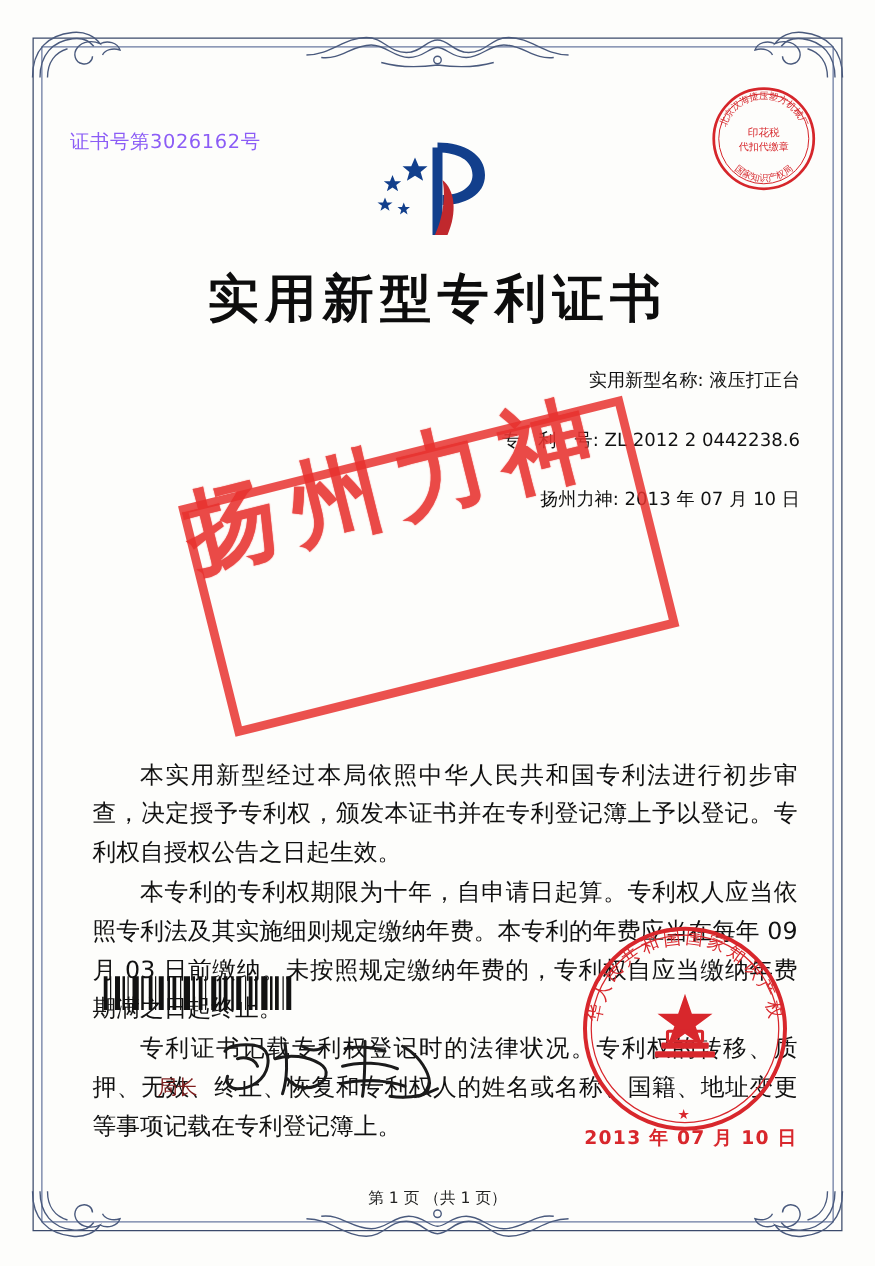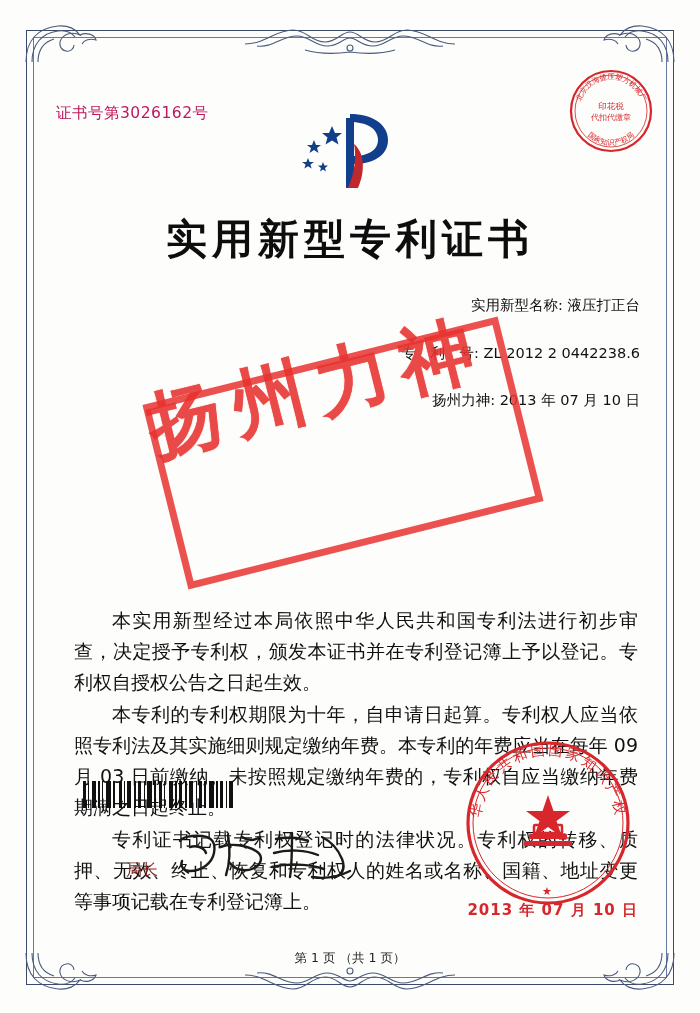--- a/index.html
+++ b/index.html
@@ -73,21 +73,21 @@
   }
   .bottom-ornament svg { width:100%; height:100%; display:block; }
 
   
   .cert-no {
     position: absolute;
     left: 56px;
     top: 103px;
     font-size: 15.5px;
     letter-spacing: 0.5px;
-    color: #be185d;
+    color: #8b5cf6;
   }
 
   .logo {
     position: absolute;
     left: 292px;
     top: 108px;
     width: 120px;
     height: 86px;
   }
   .logo svg { display:block; width:100%; height:100%; }

